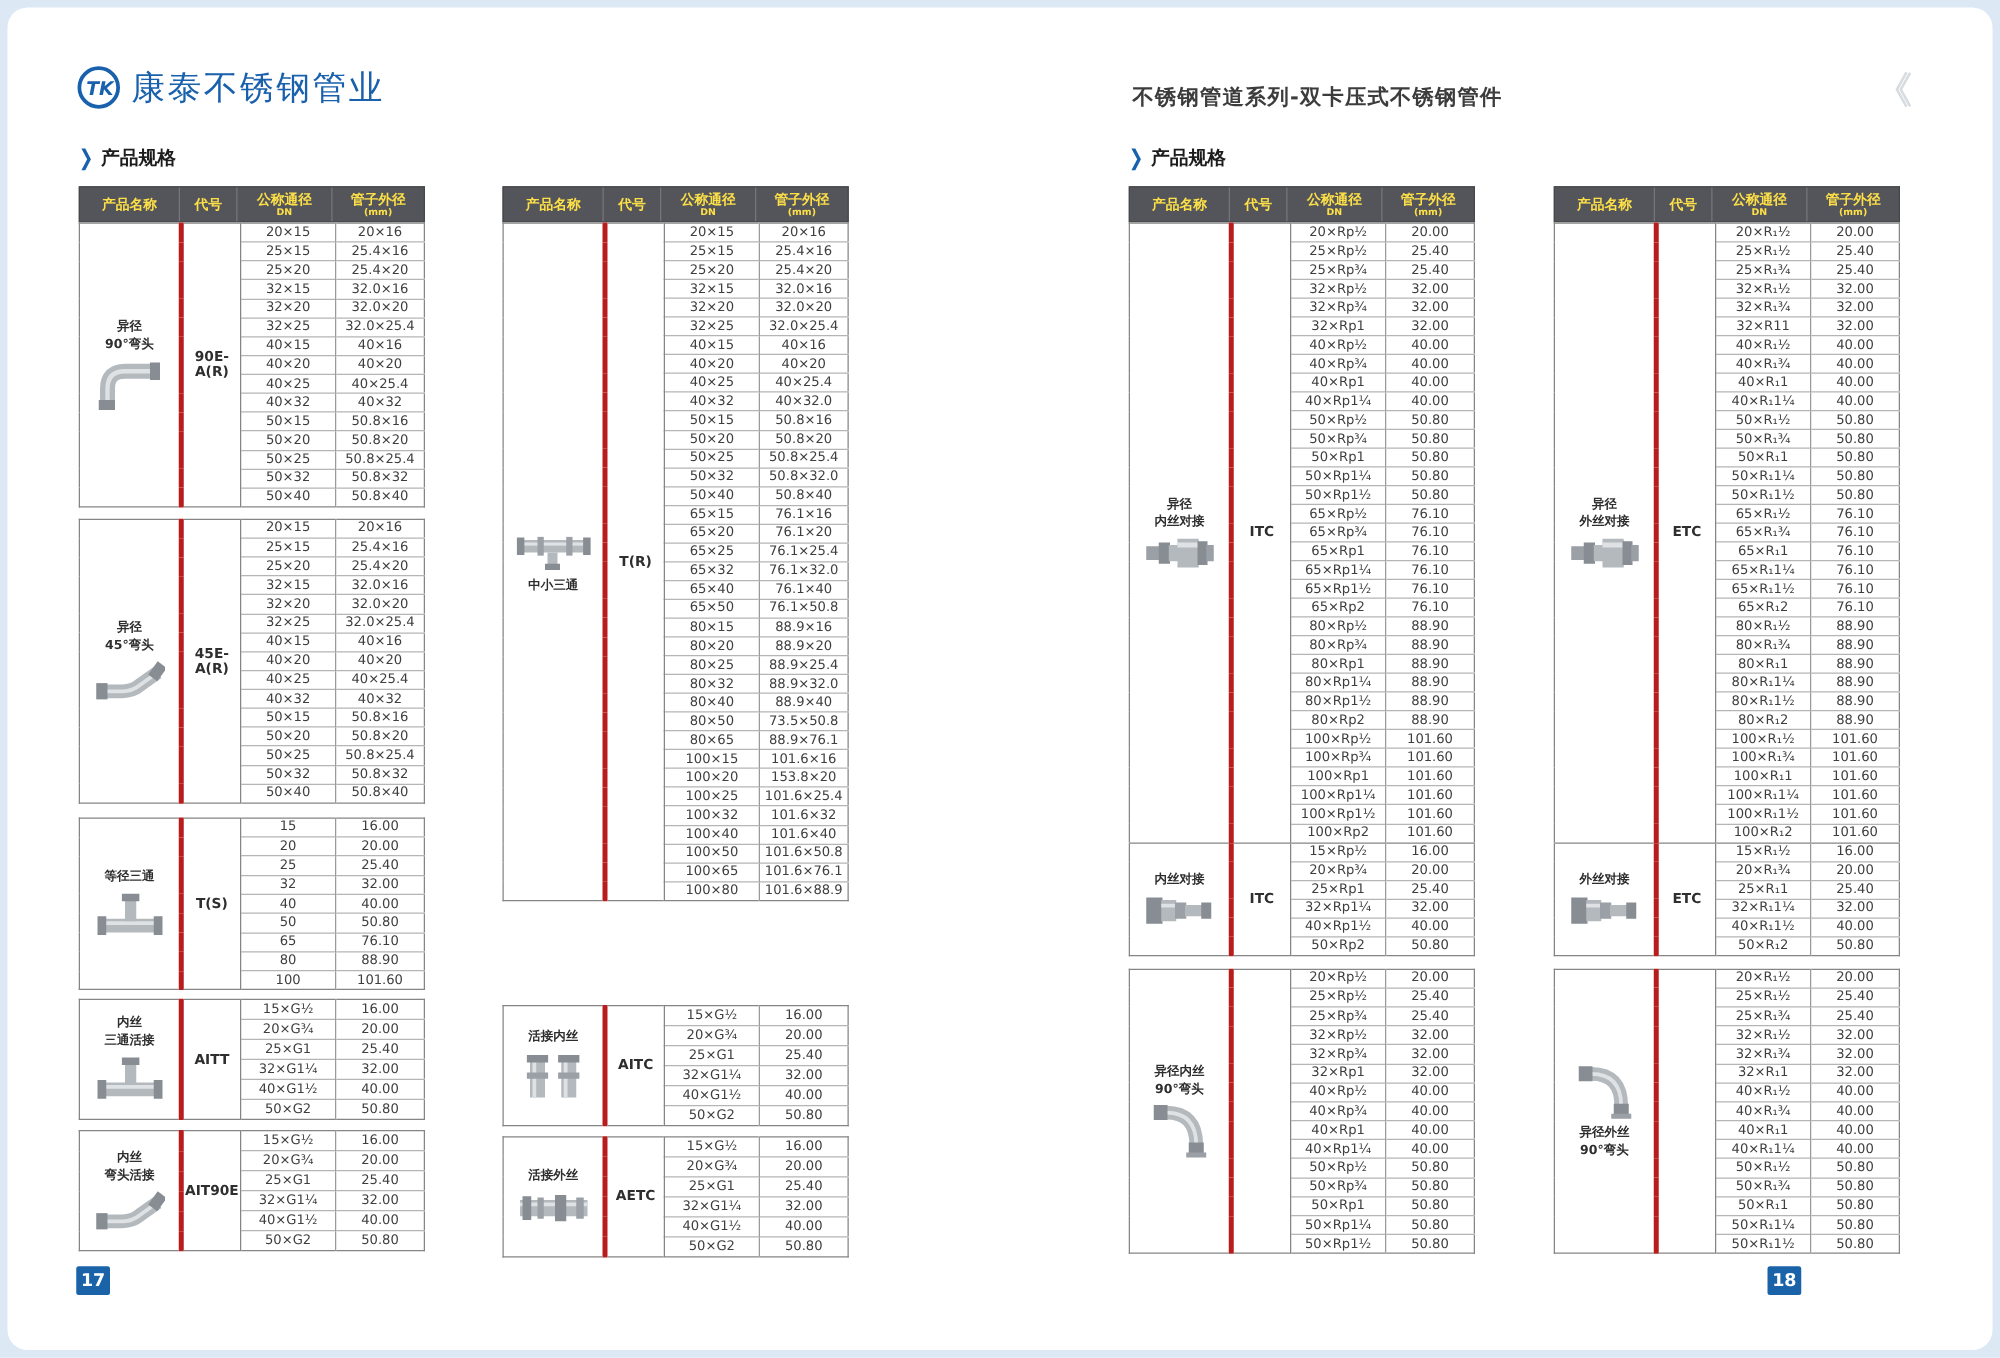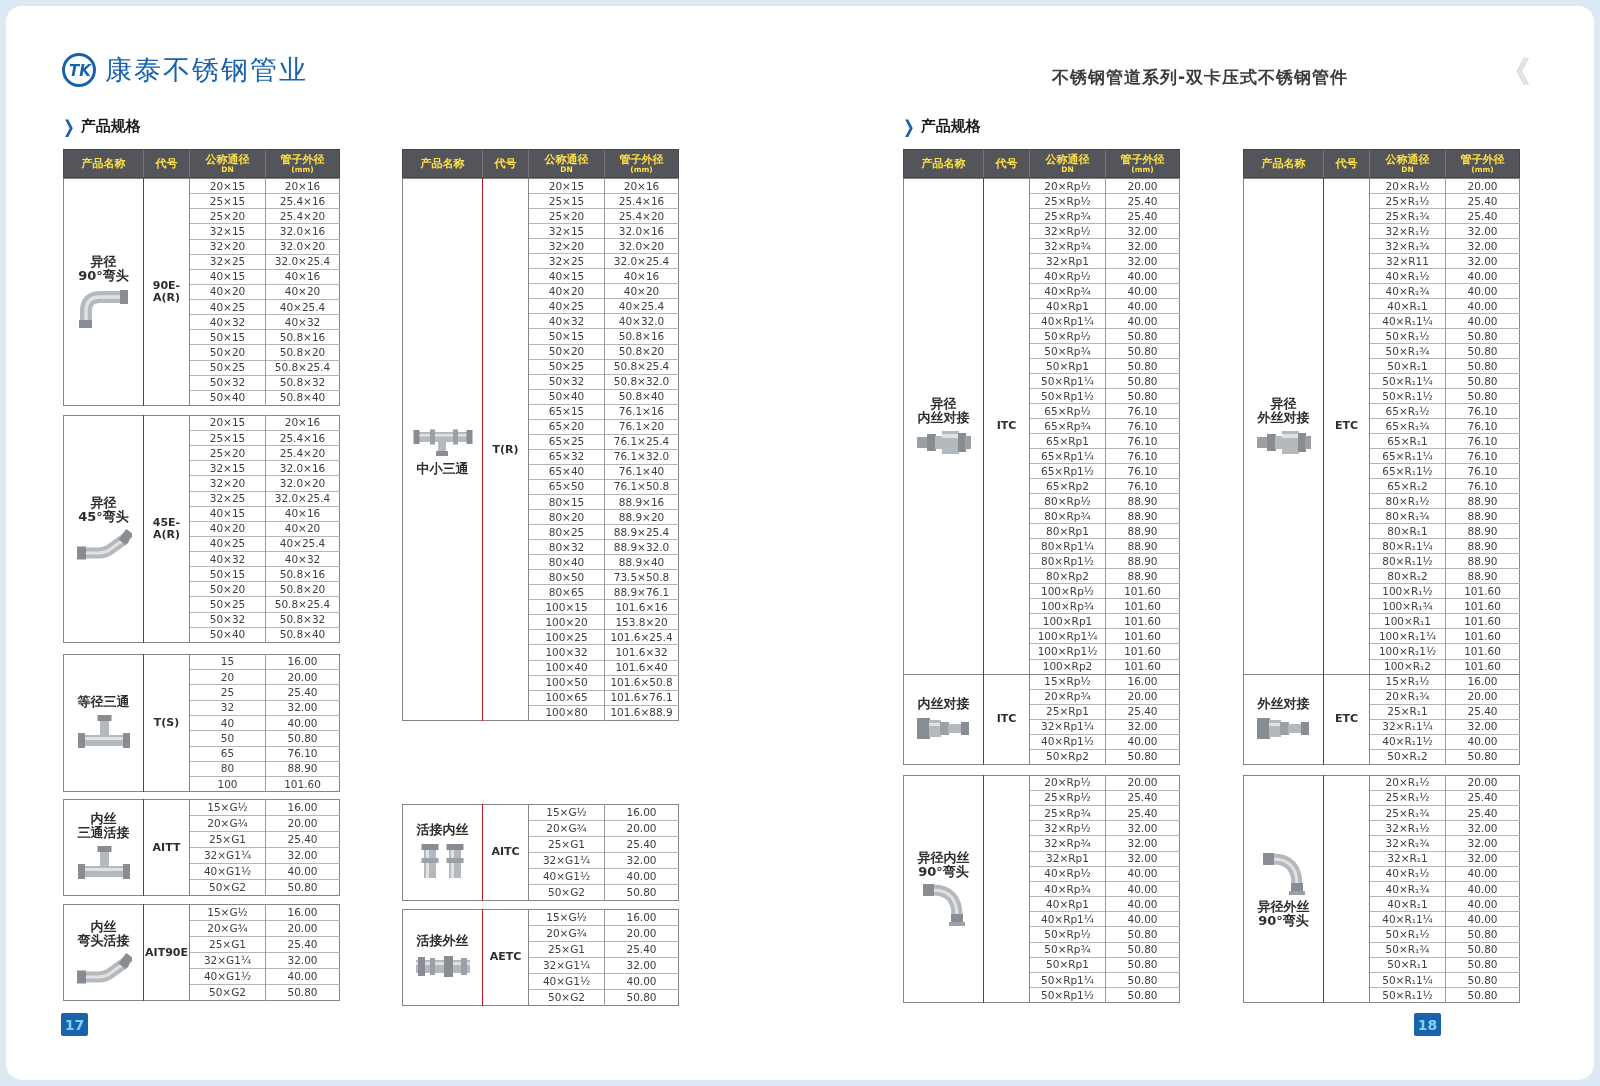--- a/index.html
+++ b/index.html
@@ -2,52 +2,52 @@
 <html><head>
 <meta charset="utf-8">
 <style>
   html,body{margin:0;padding:0;width:1600px;height:1086px;background:#dce8f3;
     font-family:"DejaVu Sans","Liberation Sans",sans-serif;}
   .page{position:absolute;left:6px;top:6px;right:6px;bottom:6px;background:#fff;
     border-radius:16px;overflow:hidden;}
   
   .brand{position:absolute;left:55px;top:46px;display:flex;align-items:center;gap:8px;}
   .brand-text{color:#1961ac;font-size:27px;font-weight:400;letter-spacing:2px;}
-  .doc-title{position:absolute;left:900px;top:60px;width:588px;text-align:center;
+  .doc-title{position:absolute;left:900px;top:60px;width:588px;text-align:left;
     font-size:17px;font-weight:bold;color:#3c3c3c;letter-spacing:1px;}
   .corner-mark{position:absolute;left:1494px;top:46px;font-size:30px;color:#d7dce0;font-weight:bold;}
   
   .section-label{position:absolute;top:111px;display:flex;align-items:center;gap:6px;
     font-size:15px;font-weight:bold;color:#1c1c1c;}
   .section-label .chev{color:#1961ac;font-size:14px;font-weight:bold;transform:scaleY(1.25);}
   
   .spec-col{position:absolute;top:143px;width:277px;}
   .col-head{display:flex;height:29px;background:#54555a;border:1px solid #46474b;box-sizing:border-box;}
   .hc{display:flex;flex-direction:column;justify-content:center;align-items:center;
     color:#fde047;border-right:1px solid #75767b;box-sizing:border-box;}
   .hc:last-child{border-right:none;}
   .hc0{width:80px}.hc1{width:46px}.hc2{width:76px}.hc3{flex:1}
   .h1{font-size:11px;font-weight:bold;line-height:11px;}
   .h2{font-size:7.5px;font-weight:bold;line-height:8px;margin-top:1px;}
   table.grp{border-collapse:collapse;width:277px;table-layout:fixed;
     border:1px solid #858585;background:#fff;}
   .grp tr{height:var(--rh,15px);}
   .grp td{padding:0;text-align:center;vertical-align:middle;font-size:10.5px;
     color:#3e3e3e;line-height:1.05;overflow:hidden;}
-  td.ncell{width:79px;border-right:1px solid #b91c1c;font-weight:bold;color:#2e2e2e;font-size:13px;}
+  td.ncell{width:79px;border-right:4px solid #b91c1c;font-weight:bold;color:#2e2e2e;font-size:10px;}
   td.ccell{width:45px;border-right:1px solid #858585;font-weight:bold;font-size:11px;
     color:#2e2e2e;white-space:pre-line;}
   td.dcell{width:75px;border-right:1px solid #9a9a9a;}
   tr + tr td.dcell, tr + tr td.ocell{border-top:1px solid #b5b5b5;}
   tbody + tbody td{border-top:1px solid #858585;}
   .nm div{line-height:14px;}
   .icwrap{line-height:0;margin-top:3px;}
   .icwrap.first{margin-top:0;margin-bottom:3px;}
   
-  .page-num{position:absolute;width:27px;height:23px;background:#1b63a9;color:#7dd3fc;
+  .page-num{position:absolute;width:27px;height:23px;background:#1b63a9;color:#ffffff;
     font-size:14px;font-weight:bold;display:flex;align-items:center;justify-content:center;
     border-radius:2px;}
 </style>
 </head>
 <body>
 
 <div class="page">
 
   <div class="brand">
     <svg width="36" height="36" viewBox="0 0 36 36">

